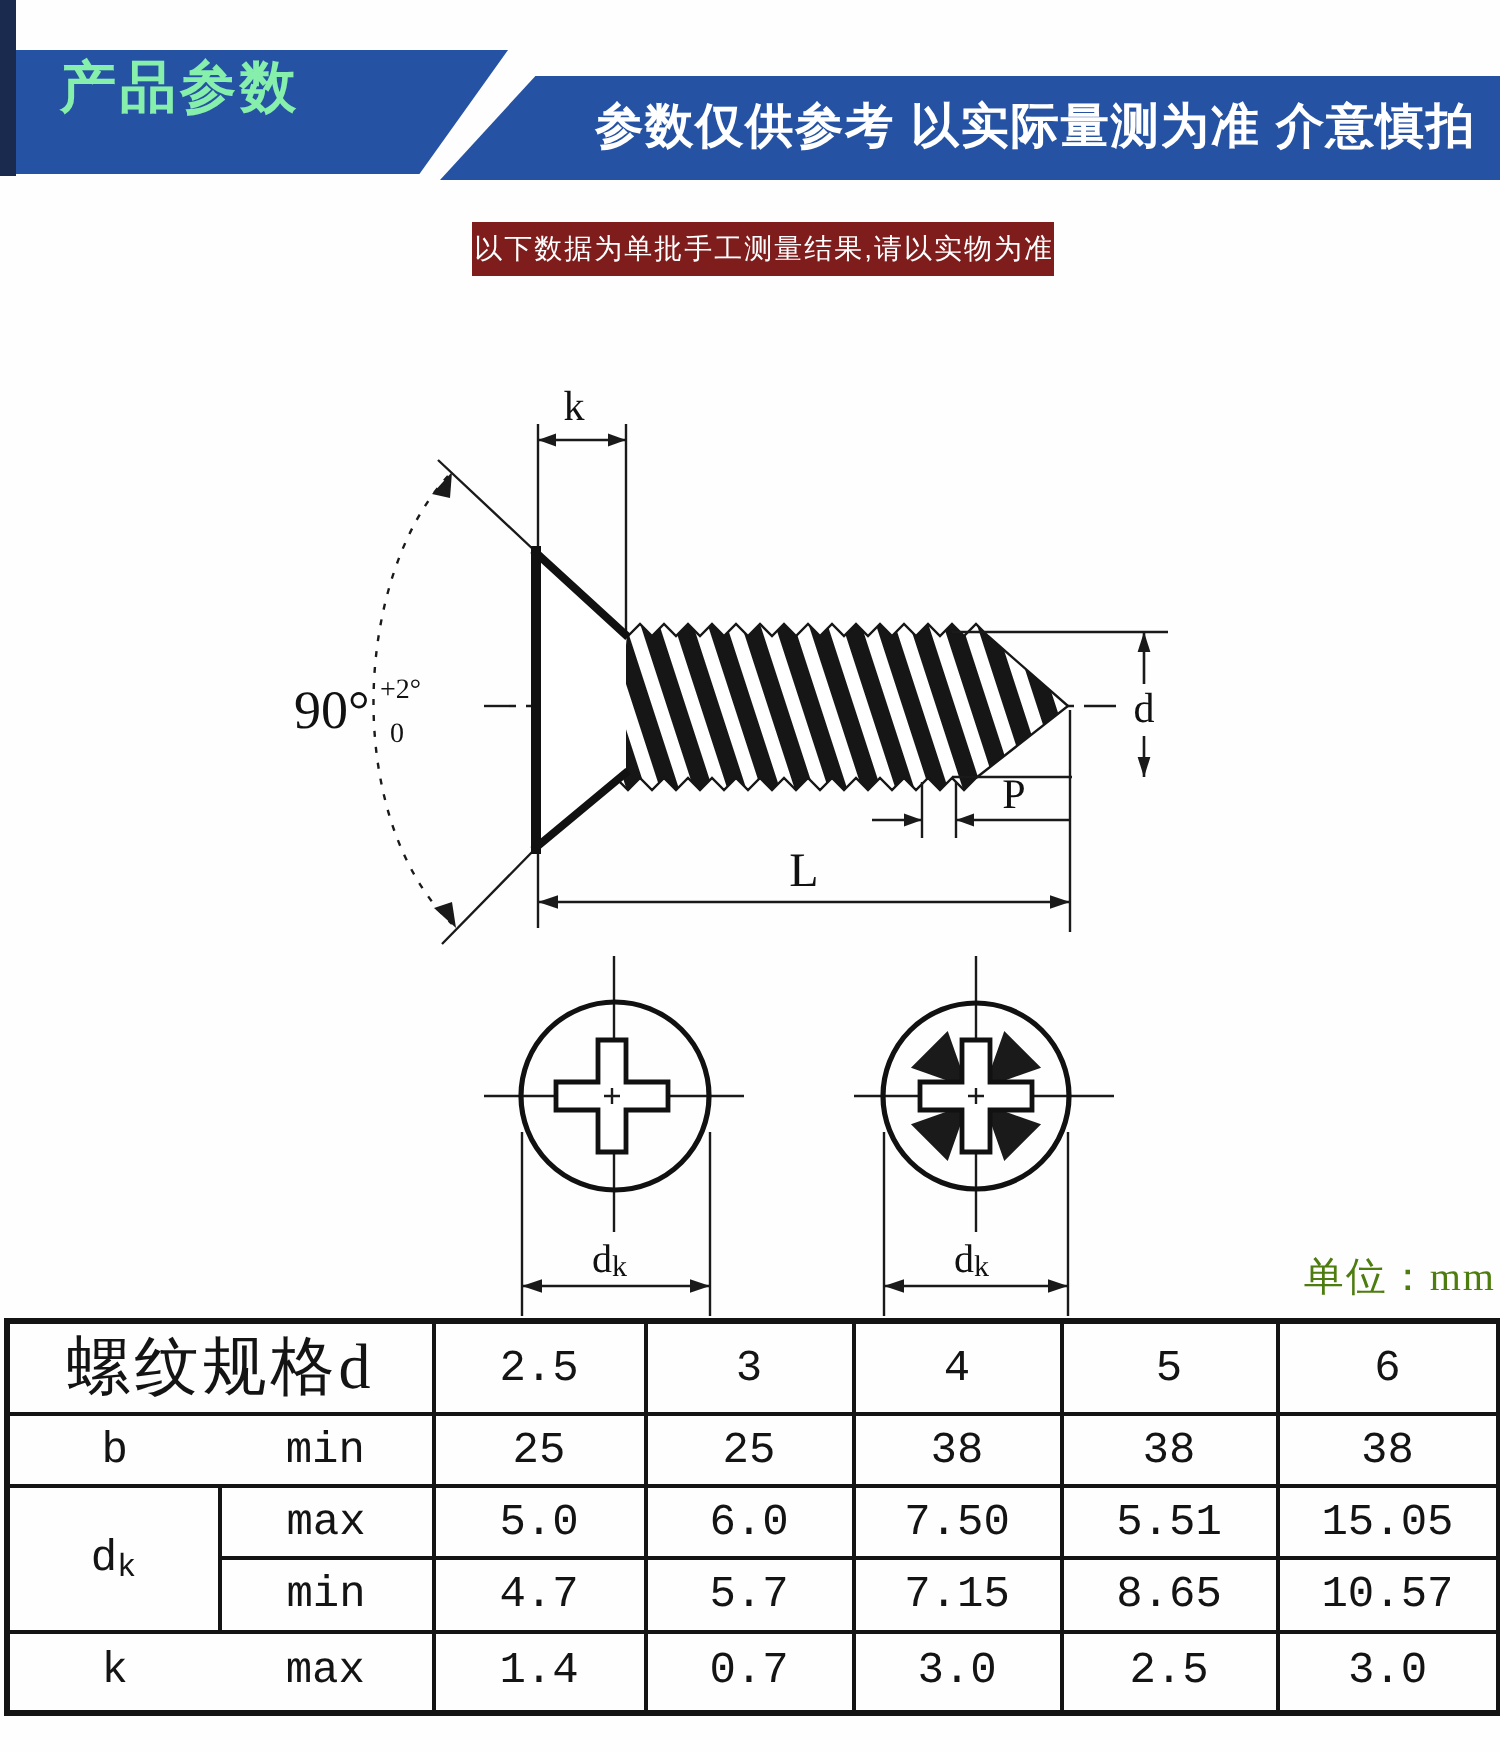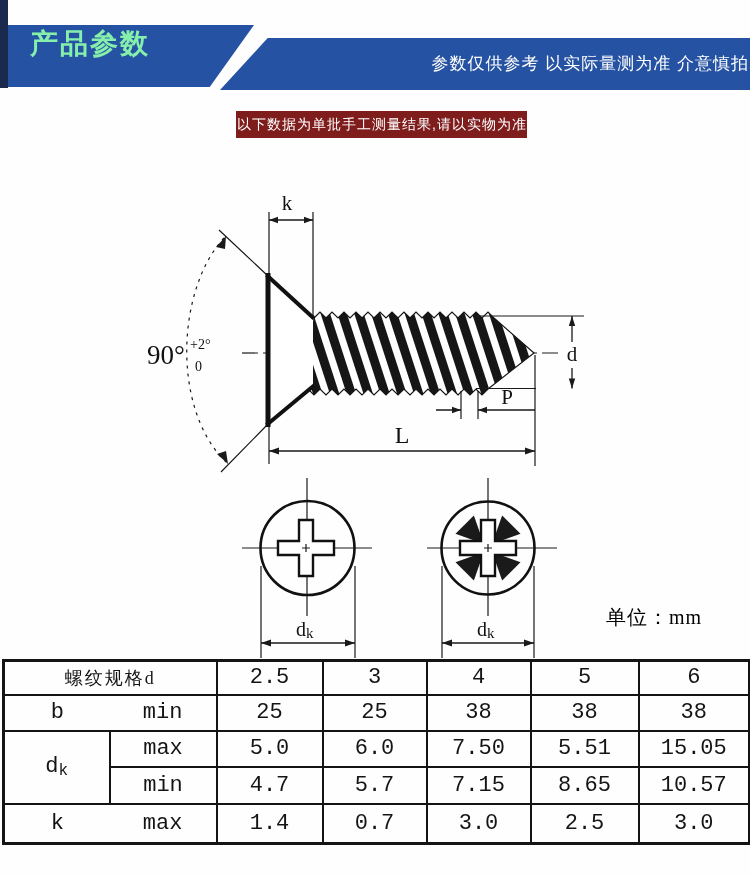--- a/index.html
+++ b/index.html
@@ -6,45 +6,45 @@
   body { width:750px; height:876px; background:#fefefe; font-family:"Liberation Sans", sans-serif; overflow:hidden; }
   #page { position:relative; width:750px; height:876px; background:#fefefe; }
 
   
   .dark-strip { position:absolute; left:0; top:0; width:8px; height:88px; background:#1a2a4f; }
   .banner-left { position:absolute; left:8px; top:25px; width:246px; height:62px; background:#2552a2;
     clip-path:polygon(0 0,100% 0,82% 100%,0 100%); color:#86efac; padding:3px 0 0 22px; }
   .banner-left .cn { font-size:28px; font-weight:bold; letter-spacing:2px; line-height:32px; }
   .banner-left .en { font-size:16px; line-height:22px; }
   .banner-right { position:absolute; left:220px; top:38px; width:530px; height:52px; background:#2552a2;
-    clip-path:polygon(9% 0,100% 0,100% 100%,0 100%); color:#fff; font-size:17px; font-weight:normal;
-    line-height:52px; text-align:right; padding-right:1px; letter-spacing:1px; }
+    clip-path:polygon(9% 0,100% 0,100% 100%,0 100%); color:#fff; font-size:24px; font-weight:bold;
+    line-height:52px; text-align:right; padding-right:12px; letter-spacing:1px; }
 
   
   .notice { position:absolute; left:236px; top:111px; width:291px; height:27px; background:#7f1d1d;
     color:#fff; font-size:14px; line-height:27px; text-align:right; letter-spacing:1px; }
 
   
   svg.diagram { position:absolute; left:0; top:158px; }
   svg .thin  { stroke:#1a1a1a; stroke-width:1.2; fill:none; }
   svg .dim   { stroke:#1a1a1a; stroke-width:1.3; fill:none; }
   svg .thick { stroke:#111; fill:none; }
   svg .arr   { fill:#1a1a1a; stroke:none; }
   svg text   { fill:#111; font-family:"Liberation Serif", serif; }
 
   
-  .unit-note { position:absolute; left:560px; top:604px; width:188px; text-align:center;
-    font-size:20px; color:#000000; font-family:"Liberation Serif", serif; letter-spacing:1px; }
+  .unit-note { position:absolute; left:560px; top:625px; width:188px; text-align:right;
+    font-size:20px; color:#4d7c0f; font-family:"Liberation Serif", serif; letter-spacing:1px; }
 
   
   table.spec { position:absolute; left:2px; top:659px; width:746px; border-collapse:collapse;
     table-layout:fixed; border:3px solid #141414; }
   table.spec td { border:2px solid #141414; text-align:center; vertical-align:middle;
     font-family:"Liberation Mono", monospace; font-size:22px; color:#141414; }
-  table.spec td.cn { font-family:"Liberation Serif", serif; font-size:18px; letter-spacing:2px;text-align:center; }
+  table.spec td.cn { font-family:"Liberation Serif", serif; font-size:32px; letter-spacing:2px;text-align:center; }
   tr.r1 td { height:34px; } tr.r2 td { height:36px; } tr.r3 td { height:36px; }
   tr.r4 td { height:37px; } tr.r5 td { height:40px; }
   .split { display:flex; }
   .split span:first-child { width:106px; text-align:center; }
   .split span:last-child  { width:107px; text-align:center; }
   .sub { font-size:16px; vertical-align:-3px; }
 </style>
 </head>
 <body>
 

